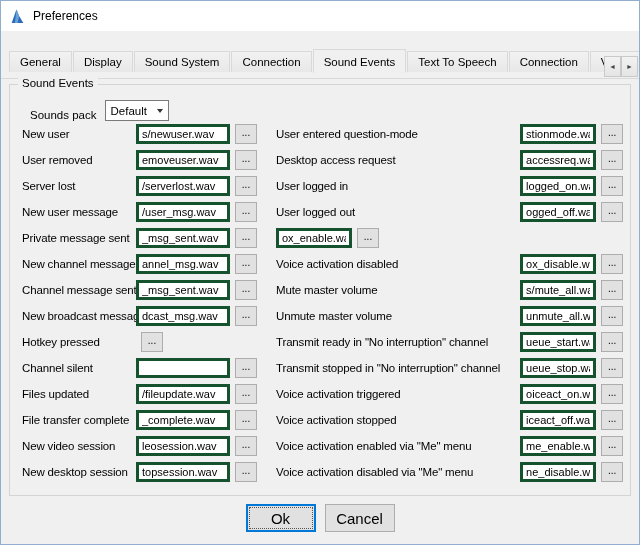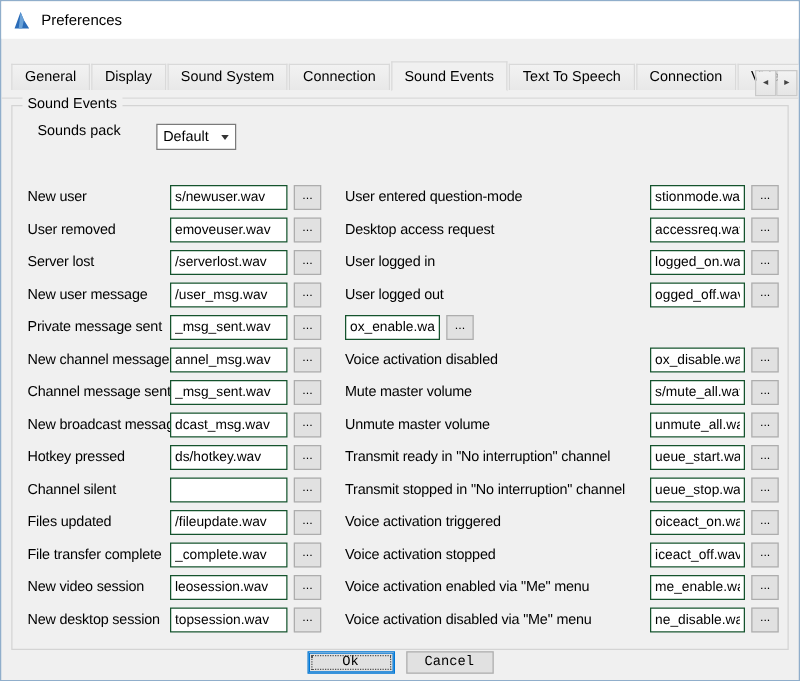--- a/index.html
+++ b/index.html
@@ -45,60 +45,60 @@
 
   .groupbox {
     position:relative; border:1px solid #d4d4d4;
     padding:12px 12px 10px; flex:0 0 auto;
   }
   .group-legend {
     position:absolute; top:-8px; left:8px; background:#f0f0f0;
     padding:0 4px; font-size:11.5px;
   }
 
-  .sp-row { display:flex; align-items:flex-start; margin:2px 0 24px 8px; height:22px;gap:20px; }
+  .sp-row { display:flex; align-items:flex-end; margin:2px 0 0 8px; height:22px; }
   .sp-label { margin-right:8px; }
   .combo {
     width:64px; height:21px; border:1px solid #7a7a7a; background:#fff;
     display:flex; align-items:center; justify-content:space-between;
     padding:0 5px; cursor:default;
   }
   .combo-arrow {
     width:0; height:0; border-left:3.5px solid transparent;
     border-right:3.5px solid transparent; border-top:4px solid #333;
   }
 
   .cols { display:flex; }
   .col-left { width:240px; flex:none; }
   .col-right { flex:1; margin-left:14px; }
 
   .erow { display:flex; align-items:center; height:26px; }
   .elbl { overflow:hidden; white-space:nowrap; letter-spacing:-0.15px; }
   .col-left  .elbl { width:114px; flex:none; padding-right:2px; }
   .col-right .elbl { flex:1; padding-right:20px; min-width:0; }
   .einput {
-    height:20px; border:1px solid #14532d; background:#fff;
+    height:20px; border:3px solid #14532d; background:#fff;
     font-family:inherit; font-size:11px; padding:0 3px;
   }
   .col-left  .einput { width:94px; flex:none; }
   .col-right .einput { width:76px; flex:none; }
   .browse {
     width:22px; height:20px; margin-left:5px; flex:none;
     background:#e1e1e1; border:1px solid #adadad; font-family:inherit;
     font-size:10px; display:flex; align-items:center; justify-content:center;
     padding-bottom:3px; cursor:default;
   }
 
   .footer {
     flex:1; display:flex; align-items:center; justify-content:center;
     gap:9px; padding-bottom:4px;
   }
   .btn {
-    min-width:70px; height:18px; background:#e1e1e1; border:1px solid #adadad;
-    font-family:Liberation Mono, monospace; font-size:11px; cursor:default;
+    min-width:70px; height:28px; background:#e1e1e1; border:1px solid #adadad;
+    font-family:Liberation Sans, sans-serif; font-size:15px; cursor:default;
   }
   .btn-default {
     border:1px solid #0078d7; box-shadow:inset 0 0 0 1px #0078d7;
     outline:1px dotted #555; outline-offset:-4px;
   }
 </style>
 </head>
 <body>
 
 <div class="window">
@@ -180,21 +180,20 @@
               <input type="text" class="einput" value="_msg_sent.wav" style="">
               <button class="browse">...</button>
             </div>
             <div class="erow">
               <span class="elbl">New broadcast message</span>
               <input type="text" class="einput" value="dcast_msg.wav" style="">
               <button class="browse">...</button>
             </div>
             <div class="erow">
               <span class="elbl">Hotkey pressed</span>
-              <input type="text" class="einput" value="ds/hotkey.wav" style="">
               <button class="browse">...</button>
             </div>
             <div class="erow">
               <span class="elbl">Channel silent</span>
               <input type="text" class="einput" value="" style="">
               <button class="browse">...</button>
             </div>
             <div class="erow">
               <span class="elbl">Files updated</span>
               <input type="text" class="einput" value="/fileupdate.wav" style="">

